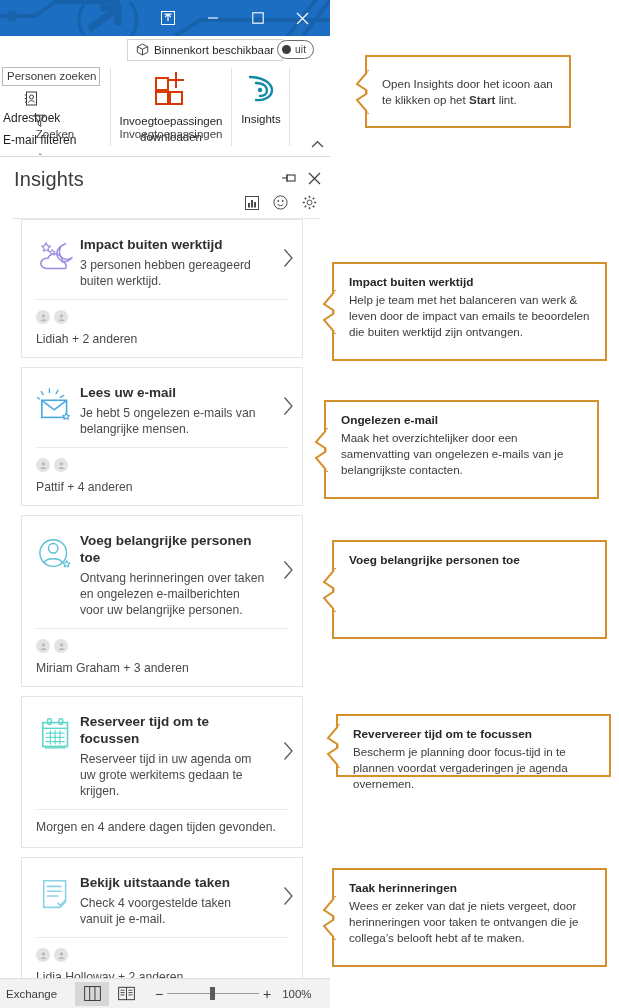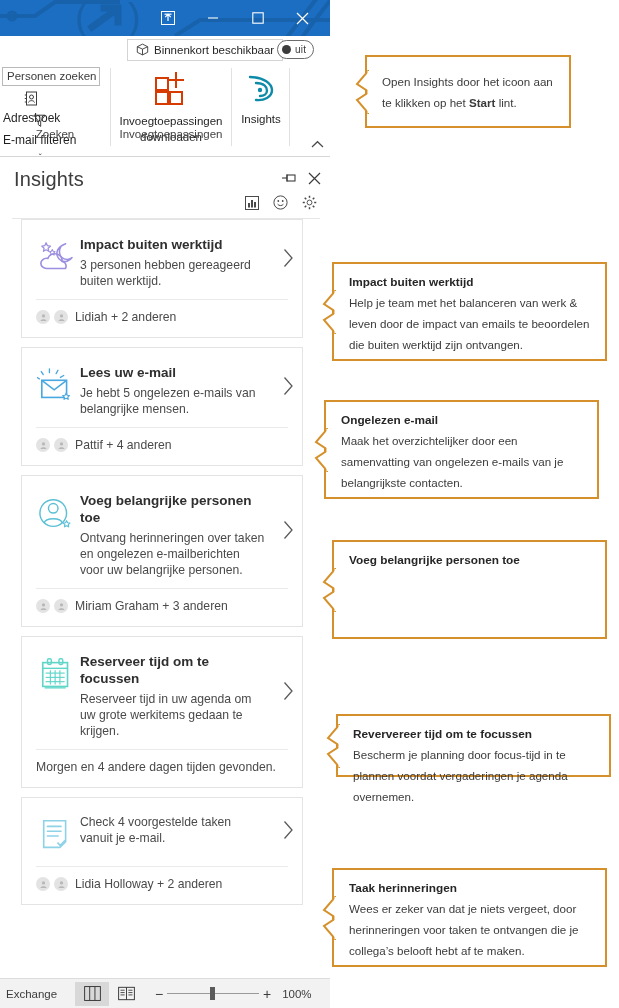--- a/index.html
+++ b/index.html
@@ -148,20 +148,21 @@
     font-size:12.2px;color:#4a4a4a;line-height:16px;margin:0;
   }
   .card-chevron{
     position:absolute;right:8px;top:50%;transform:translateY(-50%);
     color:#5a5a5a;
   }
   .card-foot{
     border-top:1px solid #eaeaea;margin:0 14px;
     padding:9px 0 10px 0;display:flex;align-items:flex-start;gap:7px;
     min-height:18px;
+    flex-direction:column;
   }
   .avatars{display:flex;gap:4px;flex:0 0 auto;padding-top:1px;}
   .avatar{
     width:14px;height:14px;border-radius:50%;background:#e3e3e3;
     display:flex;align-items:center;justify-content:center;
   }
   .foot-text{
     font-size:12.2px;color:#4a4a4a;line-height:16px;
   }
   .foot-noavatar{padding-left:0;}
@@ -195,21 +196,21 @@
     position:absolute;
     border:2px solid #d6902b;
     background:#ffffff;
     box-sizing:border-box;
     padding:10px 13px 10px 15px;
   }
   .callout .co-title{
     font-size:11.8px;font-weight:bold;color:#262626;line-height:16px;margin:0 0 2px 0;
   }
   .callout .co-body{
-    font-size:11.6px;color:#3b3b3b;line-height:21px;margin:0;
+    font-size:11.6px;color:#3b3b3b;line-height:16px;margin:0;
   }
   
   .co-notch{
     position:absolute;left:-13px;top:50%;transform:translateY(-50%);
     width:15px;height:44px;
   }
 </style>
 </head>
 <body>
 
@@ -562,20 +563,21 @@
               <path d="M7 5 H30 V27 L24 33 H7 Z" fill="none" stroke="#8ed2e8" stroke-width="1.7"></path>
               <g stroke="#8ed2e8" stroke-width="1.8" stroke-linecap="round">
                 <path d="M11 11 H25"></path>
                   <path d="M11 16 H25"></path>
                   <path d="M11 21 H22"></path>
               </g>
               <path d="M22 28.5 L24.3 31 L29 26" fill="none" stroke="#8ed2e8" stroke-width="1.8" stroke-linecap="round" stroke-linejoin="round"></path>
             </svg>
           </div>
           <div class="card-text">
+            <p class="card-title">Bekijk uitstaande taken</p>
             <p class="card-desc">Check 4 voorgestelde taken vanuit je e-mail.</p>
           </div>
           <span class="card-chevron">
             <svg width="11" height="20" viewBox="0 0 11 20">
                 <path d="M1.5 1.5 L9 10 L1.5 18.5" fill="none" stroke="#5a5a5a" stroke-width="1.3"></path>
               </svg>
           </span>
         </div>
         <div class="card-foot">
           <span class="avatars">

